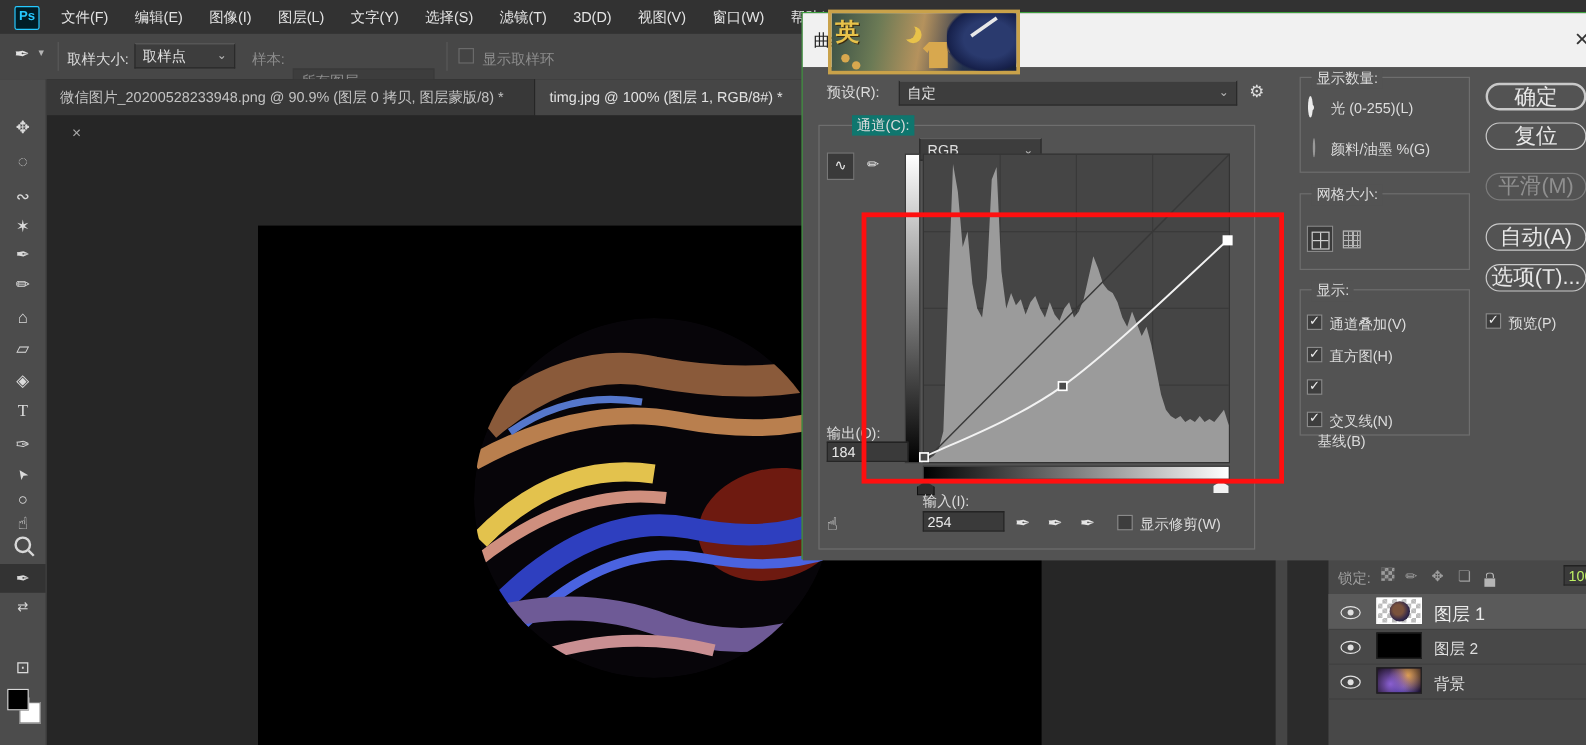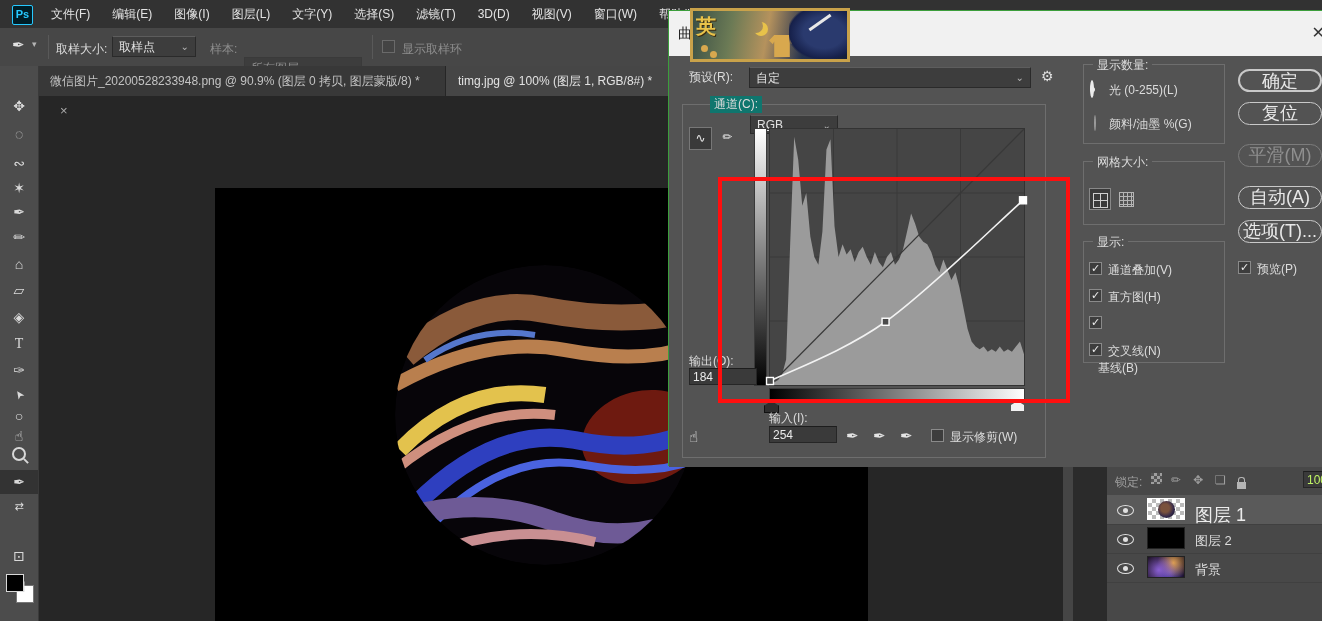--- a/index.html
+++ b/index.html
@@ -224,21 +224,21 @@
 
       <span class="abs lbl" style="left:20px;top:13px;">预设(R):</span>
       <div class="abs combo" style="left:80px;top:11px;width:282px;">
         <span>自定</span>
         <span class="chev">⌄</span>
       </div>
       <span class="abs" style="left:372px;top:12px;font-size:14px;color:#dedede;">⚙</span>
 
       <div class="abs fieldset" style="left:13px;top:48px;width:362px;height:352px;"></div>
       <span class="abs lbl" style="left:41px;top:40px;background:#0f766e;padding:0 4px;">通道(C):</span>
-      <div class="abs combo" style="left:81px;top:38px;width:88px;height:19px;line-height:18px;text-decoration:underline;">
+      <div class="abs combo" style="left:97px;top:38px;width:102px;height:19px;line-height:18px;text-decoration:underline;">
         <span>RGB</span>
         <span class="chev">⌄</span>
       </div>
 
       <span class="abs iconbtn sel" style="left:20px;top:71px;">∿</span>
       <span class="abs iconbtn" style="left:47px;top:71px;">✏</span>
 
       <div class="abs vgrad" style="left:85px;top:72px;width:13px;height:258px;"></div>
 
       <div class="abs plot" style="left:100px;top:72px;width:256px;height:258px;">
@@ -336,21 +336,21 @@
       <span class="abs lockicon" style="left:130px;top:12px;"></span>
       <span class="abs lbl" style="left:148px;top:8px;margin-top:28px;">填充:</span>
       <div class="abs numbox" style="left:186px;top:5px;width:28px;height:17px;color:#bef264;margin-left:10px;">100</div>
     </div>
 
     <div class="abs lrow sel" style="top:29px;">
       <span class="abs eye" style="left:10px;top:10px;"></span>
       <span class="abs thumb checker" style="left:40px;top:3px;border:1.5px solid #fff;">
           <span class="miniplanet"></span>
         </span>
-      <span class="abs lbl" style="left:88px;top:8px;font-size:18px;color:#ececec;">图层 1</span>
+      <span class="abs lbl" style="left:88px;top:8px;font-size:15px;color:#ececec;">图层 1</span>
     </div>
 
     <div class="abs lrow" style="top:58px;">
       <span class="abs eye" style="left:10px;top:10px;"></span>
       <span class="abs thumb" style="left:40px;top:3px;background:#000;"></span>
       <span class="abs lbl" style="left:88px;top:8px;font-size:13px;color:#dedede;">图层 2</span>
     </div>
 
     <div class="abs lrow" style="top:87px;">
       <span class="abs eye" style="left:10px;top:10px;"></span>

